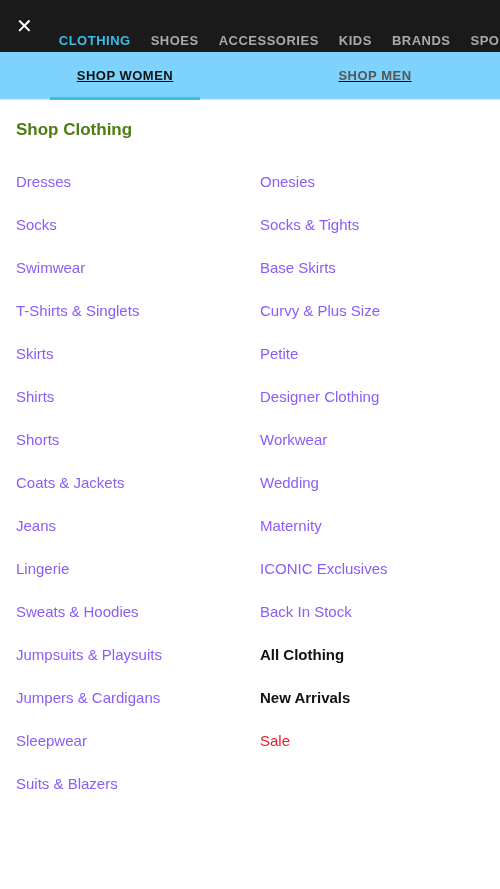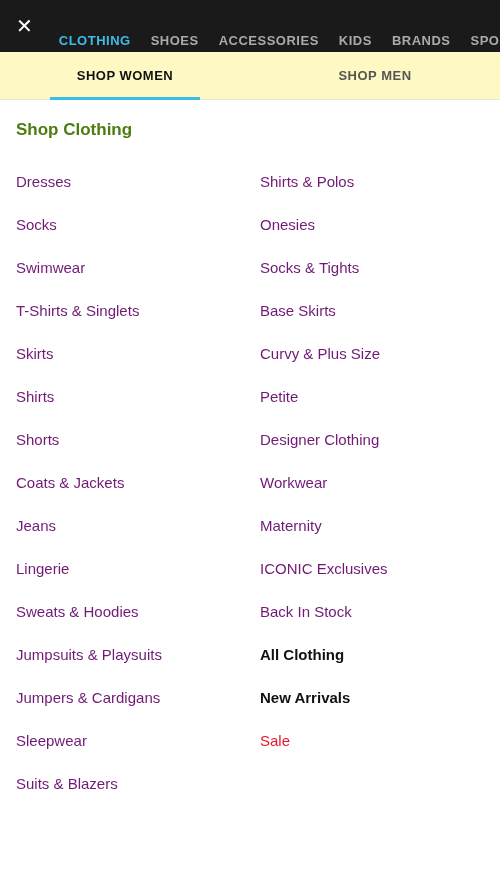--- a/index.html
+++ b/index.html
@@ -44,21 +44,22 @@
     }
 
     .nav-item.active {
       color: #3dbce7;
     }
 
     
     .tabs {
       display: flex;
       border-bottom: 1px solid #e5e5e5;
-      background: #fef9c3;
+      background: #7dd3fc;
+      text-decoration: underline;
     }
 
     .tab {
       flex: 1;
       text-align: center;
       padding: 16px 0;
       font-size: 13px;
       font-weight: 700;
       letter-spacing: 0.5px;
       color: #555;
@@ -89,21 +90,21 @@
     .section-title {
       font-size: 17px;
       font-weight: 700;
       color: #4d7c0f;
       margin-bottom: 20px;
     }
 
     .category-item {
       padding: 13px 0;
       font-size: 15px;
-      color: #701a75;
+      color: #8b5cf6;
       cursor: pointer;
       border-bottom: none;
     }
 
     .category-item.bold {
       font-weight: 700;
       color: #111;
     }
 
     .category-item.sale {
@@ -167,28 +168,28 @@
       <div class="category-item">Jeans</div>
       <div class="category-item">Lingerie</div>
       <div class="category-item">Sweats &amp; Hoodies</div>
       <div class="category-item">Jumpsuits &amp; Playsuits</div>
       <div class="category-item">Jumpers &amp; Cardigans</div>
       <div class="category-item">Sleepwear</div>
       <div class="category-item">Suits &amp; Blazers</div>
     </div>
 
     <div class="col right-col">
-      <div class="category-item">Shirts &amp; Polos</div>
       <div class="category-item">Onesies</div>
       <div class="category-item">Socks &amp; Tights</div>
       <div class="category-item">Base Skirts</div>
       <div class="category-item">Curvy &amp; Plus Size</div>
       <div class="category-item">Petite</div>
       <div class="category-item">Designer Clothing</div>
       <div class="category-item">Workwear</div>
+      <div class="category-item">Wedding</div>
       <div class="category-item">Maternity</div>
       <div class="category-item">ICONIC Exclusives</div>
       <div class="category-item">Back In Stock</div>
       <div class="category-item bold">All Clothing</div>
       <div class="category-item bold">New Arrivals</div>
       <div class="category-item sale">Sale</div>
     </div>
   </div>
 </div>
 

